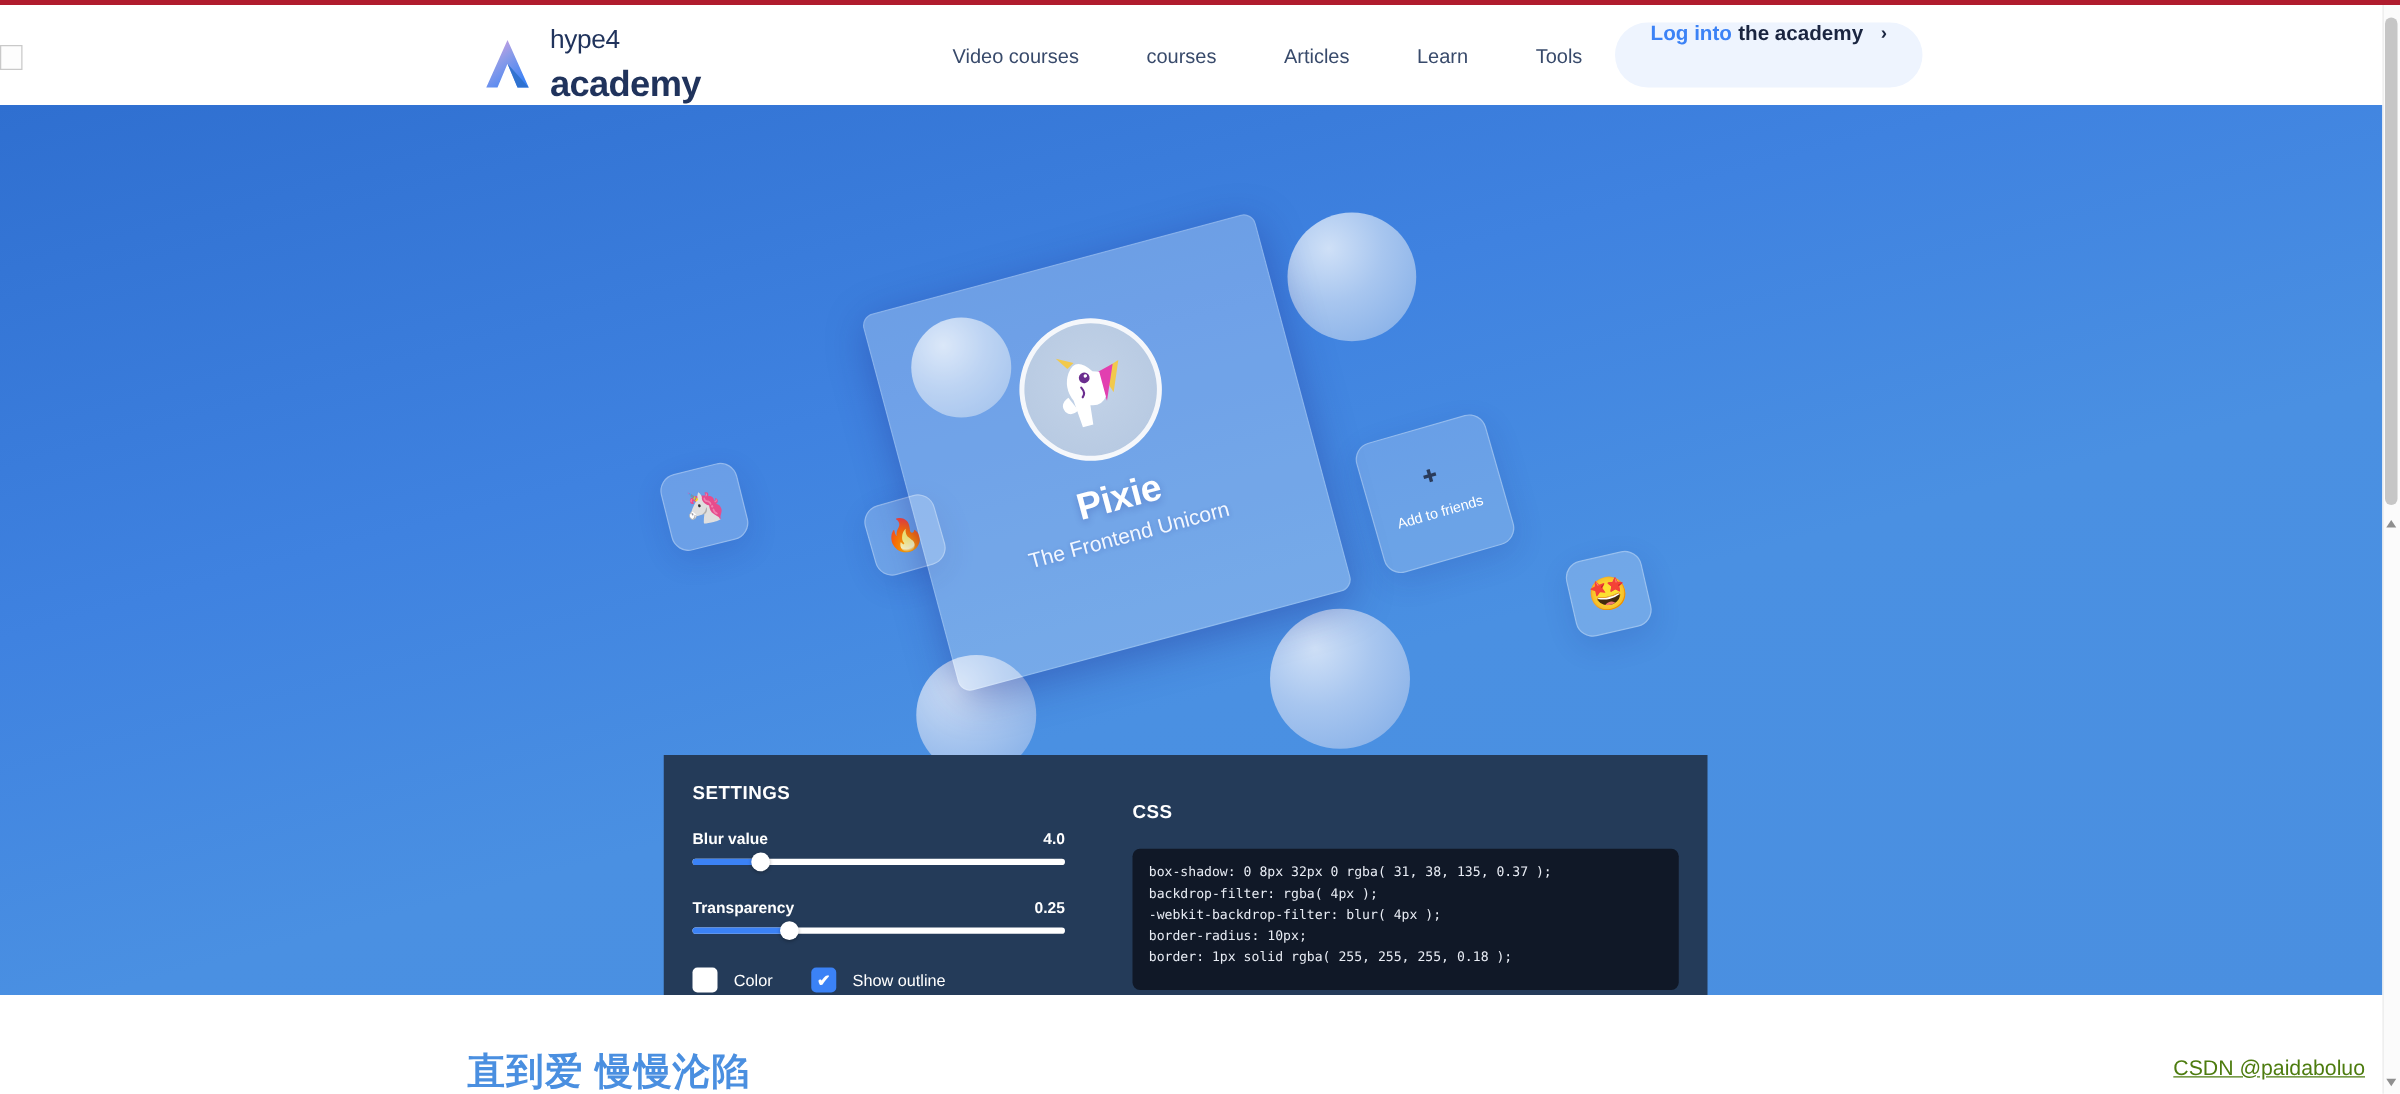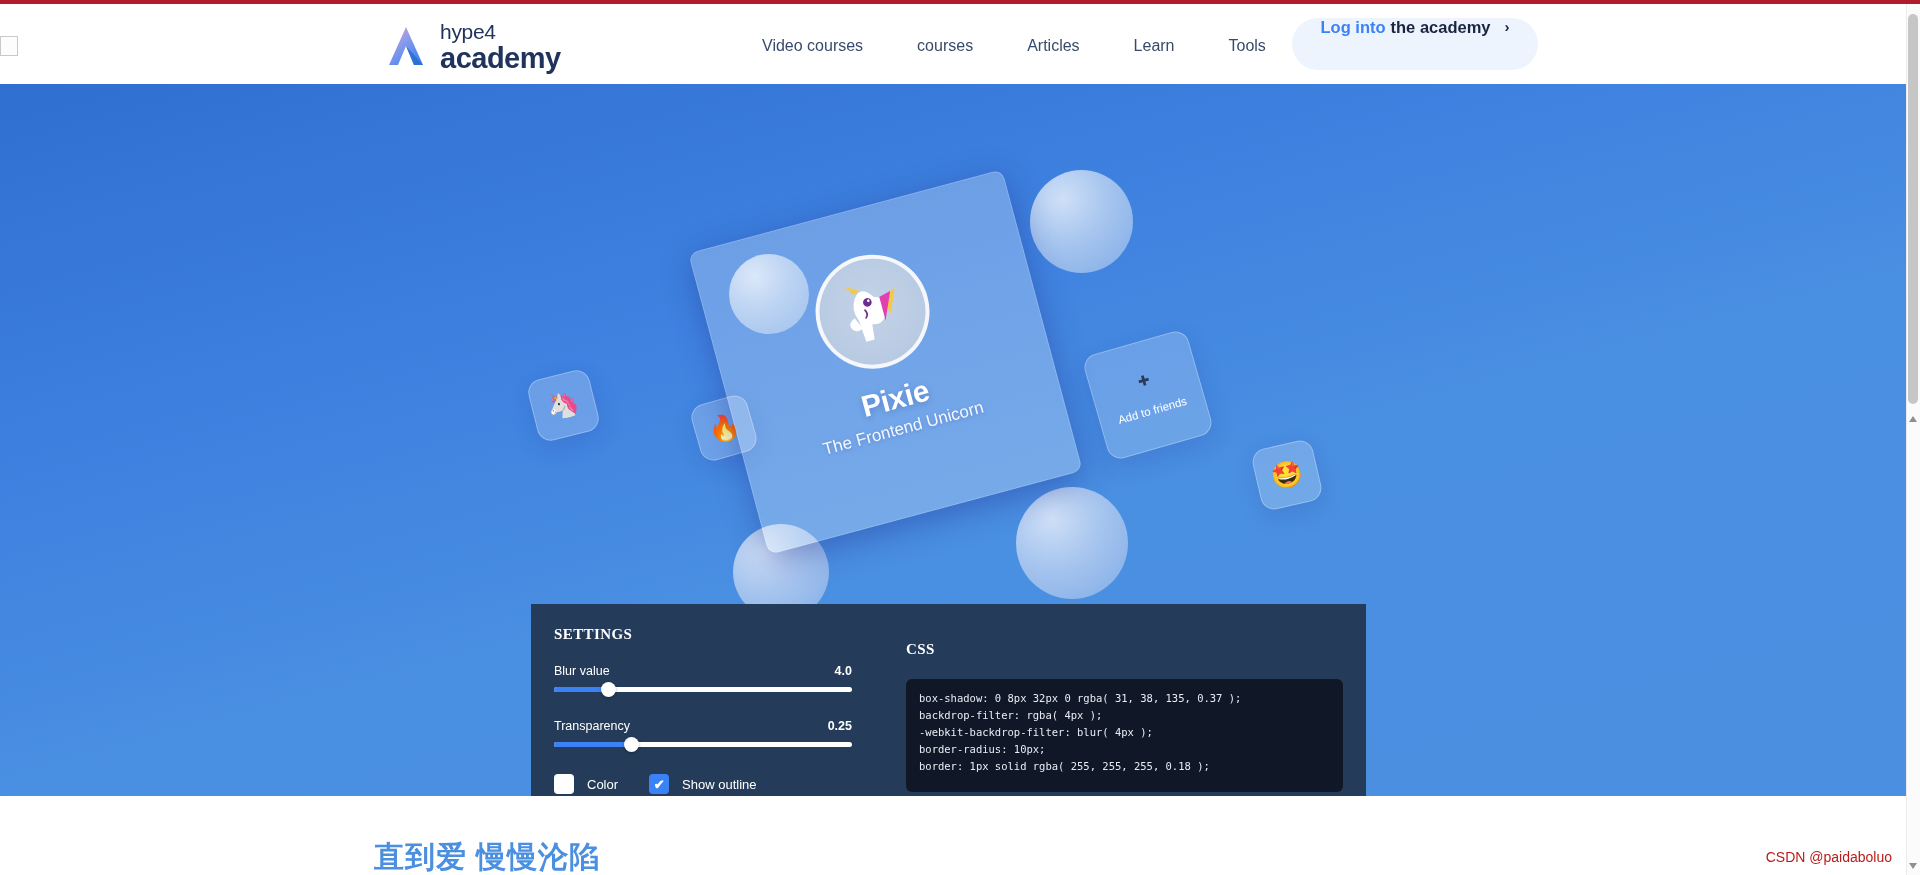--- a/index.html
+++ b/index.html
@@ -54,21 +54,21 @@
     display: flex; align-items: center;
     z-index: 20;
   }
   .logo-block {
     position: absolute; left: 383px; top: 17px;
     display: flex; align-items: center; gap: 11px;
   }
   .logo-mark { width: 46px; height: 46px; flex: none; }
   .logo-text {
     display: flex; flex-direction: column;
-    line-height: 1.0; color: #20335c;
+    line-height: 1.0; color: #20335c; gap: 10px;
   }
   .logo-text .l1 { font-size: 21px; font-weight: 400; letter-spacing: -0.3px; }
   .logo-text .l2 { font-size: 29px; font-weight: 800; letter-spacing: -0.5px; margin-top: 2px; }
 
   .main-nav {
     position: absolute; left: 762px; top: 33px;
     display: flex; align-items: center; gap: 54px;
   }
   .nav-link {
     font-size: 16px; color: #384a6b; text-decoration: none;
@@ -168,28 +168,28 @@
     width: 835px; height: 245px;
     background: #243b59;
     display: flex;
     z-index: 10;
   }
   .panel-col-left  { width: 378px; padding: 22px 0 0 23px; }
   .panel-col-right { flex: 1; padding: 37px 23px 0 12px; }
 
   .panel-title {
     font-size: 15px; font-weight: 800; color: #ffffff;
-    letter-spacing: 0.4px; margin-bottom: 21px; font-family: Liberation Serif, serif;
+    letter-spacing: 0.4px; margin-bottom: 21px;
   }
 
   .field-row {
     display: flex; justify-content: space-between; align-items: baseline;
     width: 298px; margin-bottom: 8px;
   }
-  .field-label { font-size: 12.5px; font-weight: 400; color: #ffffff; }
+  .field-label { font-size: 12.5px; font-weight: 700; color: #ffffff; }
   .field-value { font-size: 12.5px; font-weight: 700; color: #ffffff; }
 
   .slider { position: relative; width: 298px; height: 7px; margin-bottom: 26px; cursor: pointer; }
   .slider .track {
     position: absolute; top: 1px; left: 0; width: 100%; height: 5px;
     background: #ffffff; border-radius: 3px;
   }
   .slider .fill {
     position: absolute; top: 1px; left: 0; height: 5px;
     background: #3b82f6; border-radius: 3px;
@@ -235,22 +235,23 @@
   }
   .cn-text {
     position: absolute; left: 374px; top: 41px;
     font-size: 30px; font-weight: 700;
     color: #4a8fe0;
     letter-spacing: 1px;
     white-space: nowrap;
   }
   .watermark {
     position: absolute; right: 28px; bottom: 10px;
-    font-size: 14px; color: #b91c1c;
+    font-size: 17px; color: #4d7c0f;
     white-space: nowrap;
+    text-decoration: underline;
   }
 </style>
 </head>
 <body>
 
 <div class="top-red-bar"></div>
 <div class="left-stub"></div>
 
 <header class="site-header">
 

